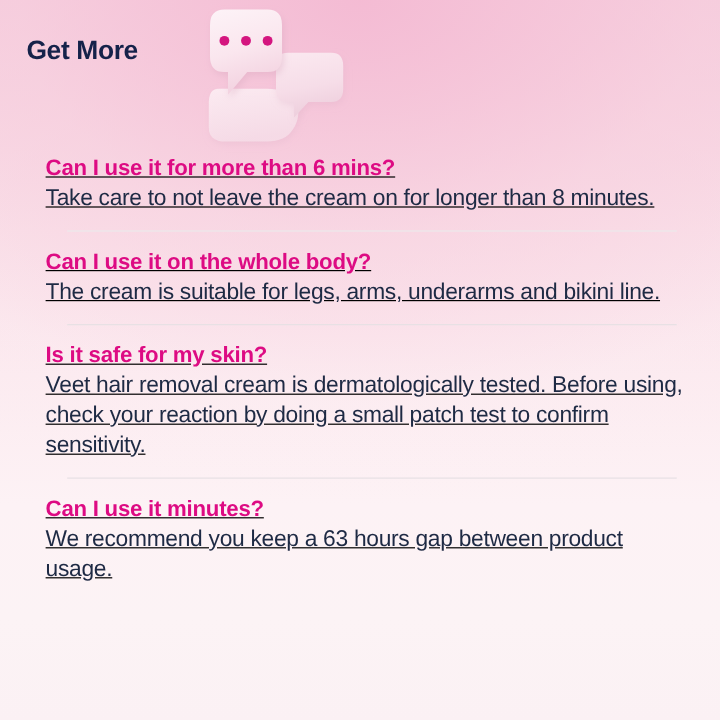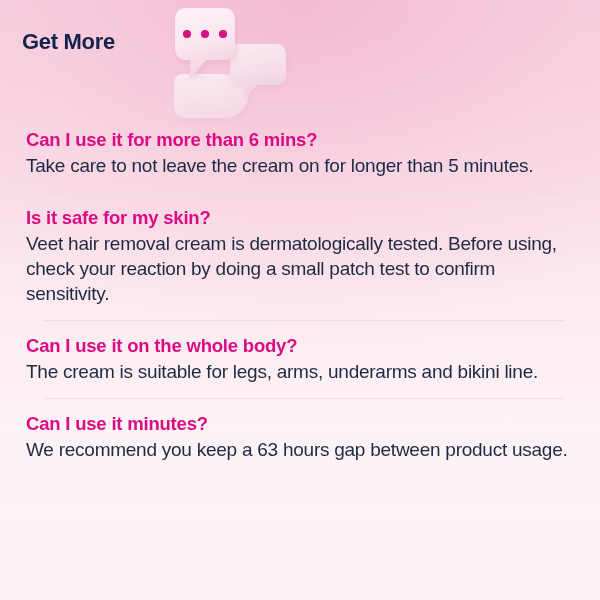--- a/index.html
+++ b/index.html
@@ -54,21 +54,22 @@
 
   
   #faq-list {
     position: absolute;
     left: 0;
     top: 128px;
     width: 600px;
   }
   .faq-item {
     position: relative;
-    padding: 0 22px 0 26px;
+    padding: 0 22px 0 38px;
+    text-decoration: underline;
   }
   .faq-q {
     font-size: 18.5px;
     font-weight: bold;
     line-height: 23px;
     letter-spacing: -0.2px;
     color: #dd0b83;
     margin: 0 0 2px 0;
   }
   .faq-a {
@@ -139,31 +140,31 @@
     </svg>
   </div>
 
   <div id="header">
     <div class="title-line">Get More</div>
   </div>
 
   <div id="faq-list">
       <div class="faq-item">
         <p class="faq-q">Can I use it for more than 6 mins?</p>
-        <p class="faq-a">Take care to not leave the cream on for longer than 5 minutes.</p>
+        <p class="faq-a">Take care to not leave the cream on for longer than 8 minutes.</p>
+        <div class="faq-divider"></div>
+      </div>
+      <div class="faq-item">
+        <p class="faq-q">Can I use it on the whole body?</p>
+        <p class="faq-a">The cream is suitable for legs, arms, underarms and bikini line.</p>
         <div class="faq-divider"></div>
       </div>
       <div class="faq-item">
         <p class="faq-q">Is it safe for my skin?</p>
         <p class="faq-a">Veet hair removal cream is dermatologically tested. Before using, check your reaction by doing a small patch test to confirm sensitivity.</p>
-        <div class="faq-divider"></div>
-      </div>
-      <div class="faq-item">
-        <p class="faq-q">Can I use it on the whole body?</p>
-        <p class="faq-a">The cream is suitable for legs, arms, underarms and bikini line.</p>
         <div class="faq-divider"></div>
       </div>
       <div class="faq-item">
         <p class="faq-q">Can I use it minutes?</p>
         <p class="faq-a">We recommend you keep a 63 hours gap between product usage.</p>
       </div>
     </div>
 
 </div>
 

